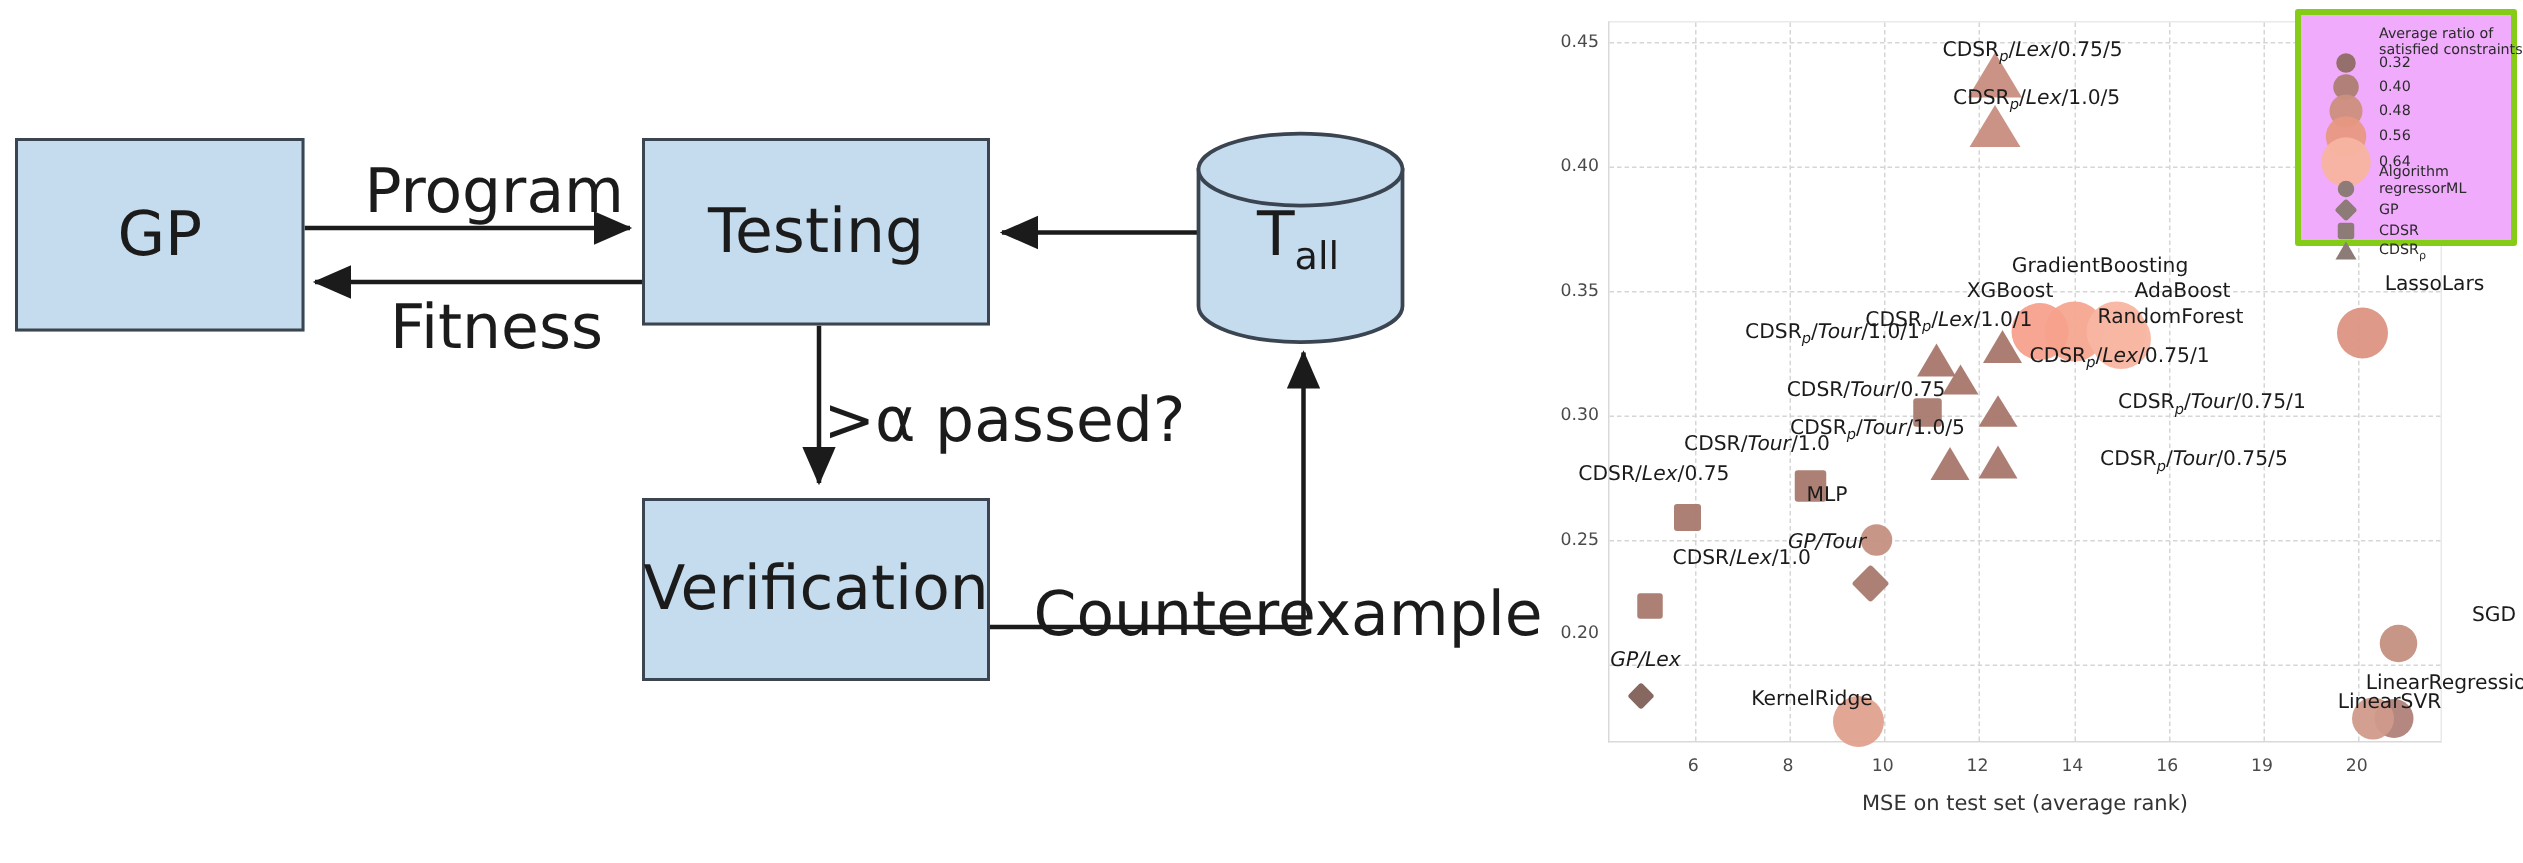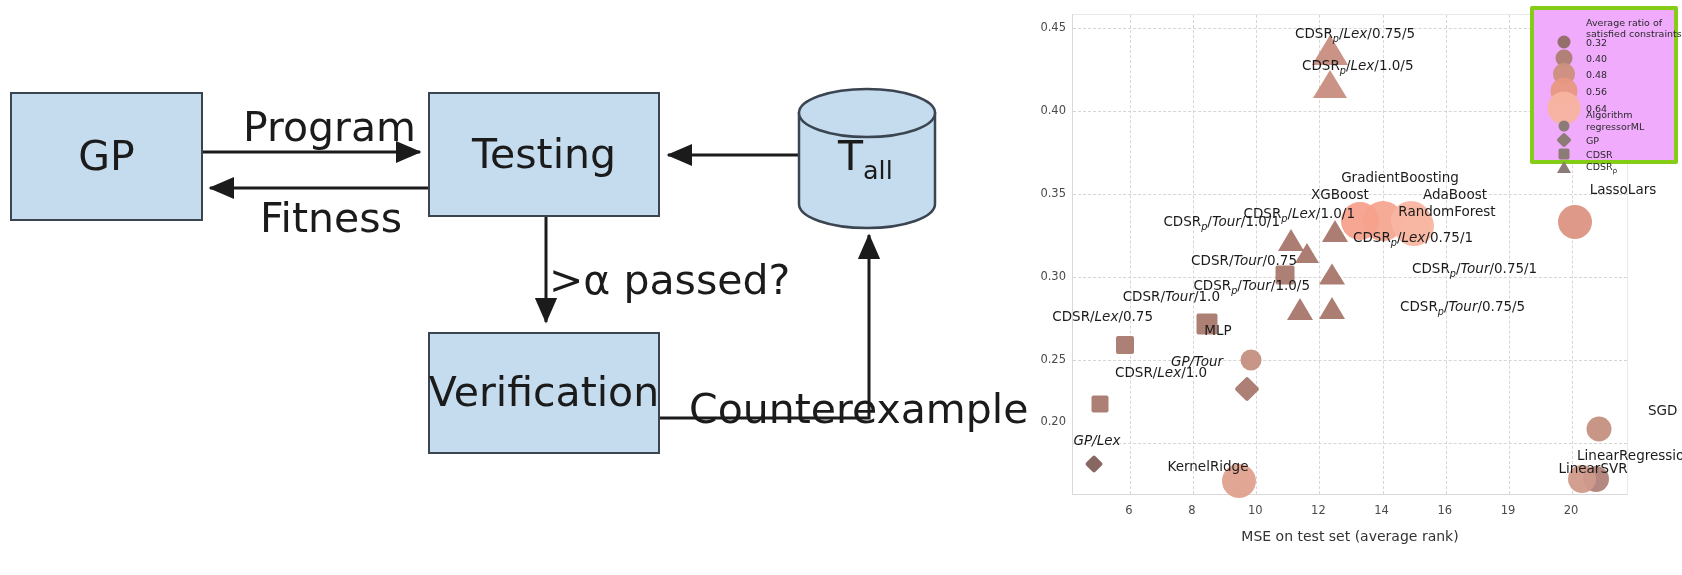--- a/index.html
+++ b/index.html
@@ -265,21 +265,21 @@
         <div class="ptlabel" style="top: 207px; left: 345px; transform: translateX(-100%);">CDSR<sub>p</sub>/<i>Lex</i>/1.0/1</div>
         <div class="ptlabel" style="top: 215px; left: 270px; transform: translateX(-100%);">CDSR<sub>p</sub>/<i>Tour</i>/1.0/1</div>
         <div class="ptlabel" style="top: 231px; left: 343px;">CDSR<sub>p</sub>/<i>Lex</i>/0.75/1</div>
         <div class="ptlabel" style="top: 254px; left: 287px; transform: translateX(-100%);">CDSR/<i>Tour</i>/0.75</div>
         <div class="ptlabel" style="top: 262px; left: 367px; margin-left: 35px;">CDSR<sub>p</sub>/<i>Tour</i>/0.75/1</div>
         <div class="ptlabel" style="top: 279px; left: 300px; transform: translateX(-100%);">CDSR<sub>p</sub>/<i>Tour</i>/1.0/5</div>
         <div class="ptlabel" style="top: 300px; left: 362px; margin-left: 28px;">CDSR<sub>p</sub>/<i>Tour</i>/0.75/5</div>
         <div class="ptlabel" style="top: 290px; left: 210px; transform: translateX(-100%);">CDSR/<i>Tour</i>/1.0</div>
         <div class="ptlabel" style="top: 310px; left: 143px; transform: translateX(-100%);">CDSR/<i>Lex</i>/0.75</div>
         <div class="ptlabel" style="top: 324px; left: 208px; transform: translateX(-50%);">MLP</div>
-        <div class="ptlabel" style="top: 355px; left: 187px; transform: translateX(-50%); text-align: center;"><i>GP/Tour</i></div>
+        <div class="ptlabel" style="top: 355px; left: 208px; transform: translateX(-50%); text-align: center;"><i>GP/Tour</i></div>
         <div class="ptlabel" style="top: 366px; left: 105px;">CDSR/<i>Lex</i>/1.0</div>
         <div class="ptlabel" style="top: 404px; left: 638px;">SGD</div>
         <div class="ptlabel" style="top: 434px; left: 87px; transform: translateX(-50%);"><i>GP/Lex</i></div>
         <div class="ptlabel" style="top: 449px; left: 625px; transform: translateX(-50%);">LinearRegression</div>
         <div class="ptlabel" style="top: 462px; left: 583px; transform: translateX(-50%);">LinearSVR</div>
         <div class="ptlabel" style="top: 460px; left: 198px; transform: translateX(-50%);">KernelRidge</div>
       </div>
 
   <div id="legend">
     <div class="lg-title" style="left:52px; top:7px;">Average ratio of</div>

